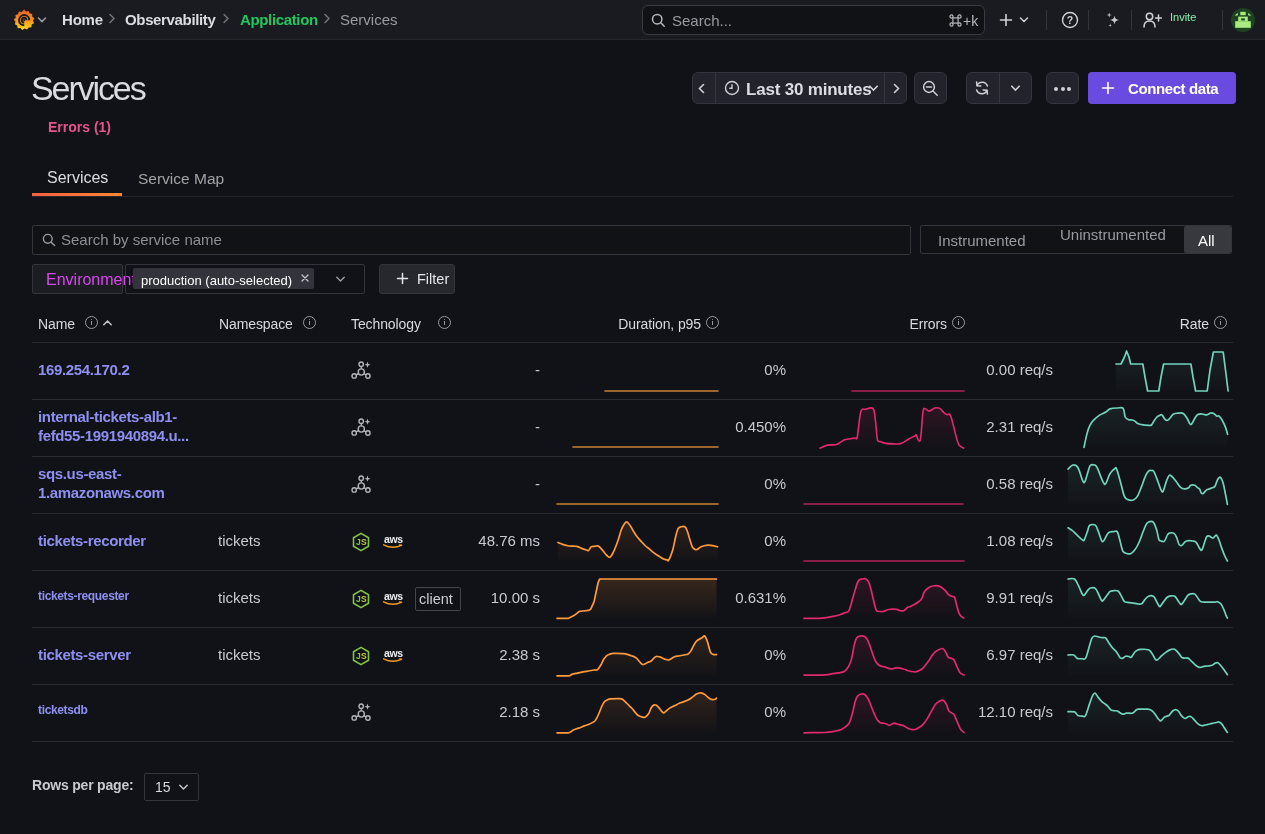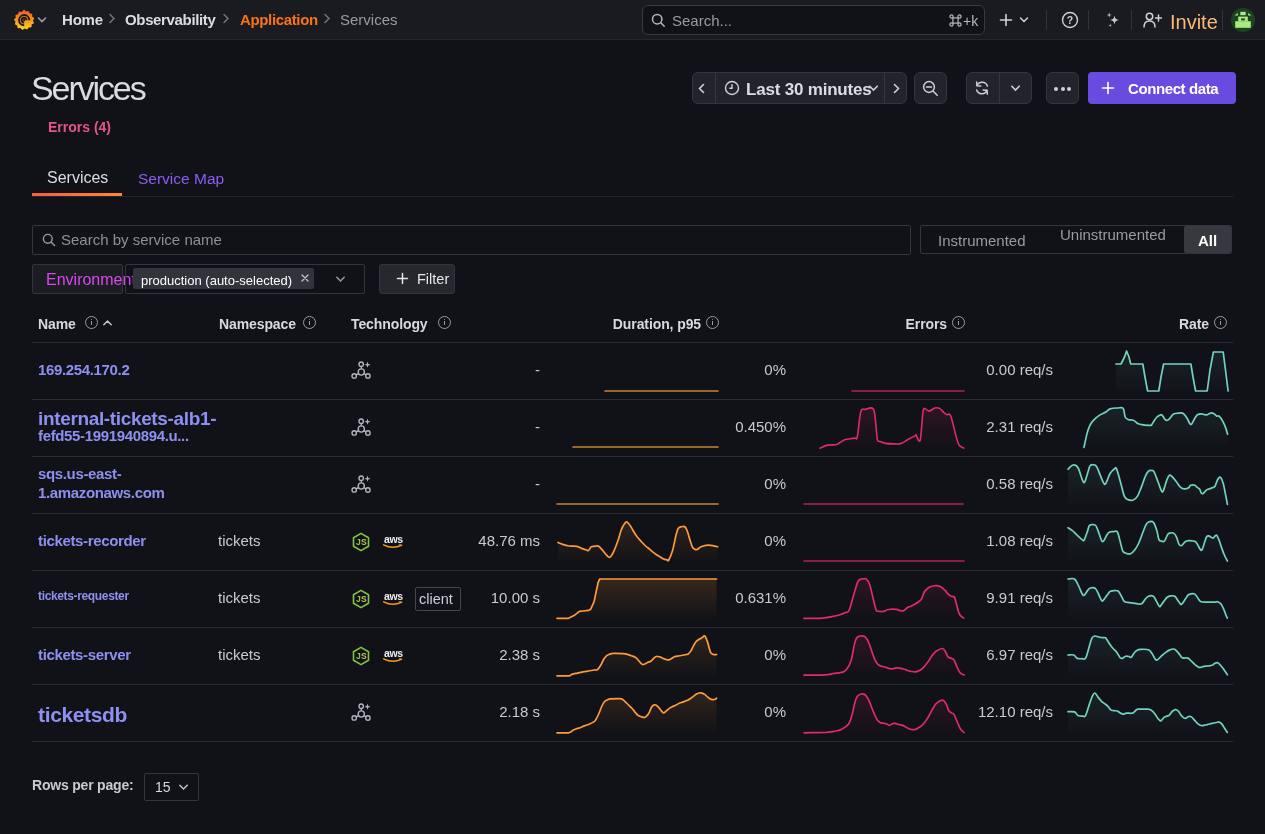--- a/index.html
+++ b/index.html
@@ -2,21 +2,21 @@
 <html><head><meta charset="utf-8">
 <style>
 *{margin:0;padding:0;box-sizing:border-box}
 html,body{width:1265px;height:834px;background:#111217;overflow:hidden}
 body{font-family:"Liberation Sans",sans-serif;position:relative;color:#d5d6dd}
 .abs{position:absolute}
 .t{position:absolute;line-height:1;white-space:nowrap;will-change:transform}
 .val{color:#c9cad0;font-size:15px}
 .right{text-align:right}
 .link{color:#8d90f0;font-weight:700;letter-spacing:-0.35px}
-.hdr{font-weight:700;font-size:14px;color:#d8d9de;letter-spacing:-0.1px}
+.hdr{font-weight:400;font-size:14px;color:#d8d9de;letter-spacing:-0.1px}
 .info{display:inline-block;width:13px;height:13px;border:1.3px solid #9a9aa2;border-radius:50%;position:absolute}
 .info:before{content:"";position:absolute;left:4.6px;top:2px;width:1.4px;height:1.4px;background:#9a9aa2;border-radius:50%}
 .info:after{content:"";position:absolute;left:4.6px;top:4.4px;width:1.4px;height:4px;background:#9a9aa2}
 .hline{position:absolute;height:1px;background:#2a2b32}
 .vline{position:absolute;width:1px;background:#33343a}
 .btn{position:absolute;background:#22232b;border:1px solid #34353e;border-radius:6px}
 </style></head><body>
 
 <div class="abs" style="left:0;top:0;width:1265px;height:40px;background:#1a1b20;border-bottom:1px solid #26262c"></div>
 
@@ -37,21 +37,21 @@
     <path d="M1.5 2 L5 5.5 L8.5 2" fill="none" stroke="#9a9aa2" stroke-width="1.6" stroke-linecap="round"></path>
   </svg>
 <div class="t" style="left:62px;top:12px;font-size:15px;font-weight:700;color:#dcdce2;letter-spacing:-0.2px">Home</div>
 <svg class="abs" style="left:108px;top:13px" width="8" height="11" viewBox="0 0 8 11">
     <path d="M2 1.5 L6 5.5 L2 9.5" fill="none" stroke="#73747c" stroke-width="1.5" stroke-linecap="round"></path>
   </svg>
 <div class="t" style="left:125px;top:12px;font-size:15px;font-weight:700;color:#dcdce2;letter-spacing:-0.35px">Observability</div>
 <svg class="abs" style="left:222px;top:13px" width="8" height="11" viewBox="0 0 8 11">
     <path d="M2 1.5 L6 5.5 L2 9.5" fill="none" stroke="#73747c" stroke-width="1.5" stroke-linecap="round"></path>
   </svg>
-<div class="t" style="left:239.5px;top:12px;font-size:15px;font-weight:700;color:#f97316;letter-spacing:-0.35px">Application</div>
+<div class="t" style="left:239.5px;top:12px;font-size:15px;font-weight:700;color:#22c55e;letter-spacing:-0.35px">Application</div>
 <svg class="abs" style="left:323px;top:13px" width="8" height="11" viewBox="0 0 8 11">
     <path d="M2 1.5 L6 5.5 L2 9.5" fill="none" stroke="#73747c" stroke-width="1.5" stroke-linecap="round"></path>
   </svg>
 <div class="t" style="left:340px;top:12px;font-size:15px;font-weight:400;color:#9a9aa2">Services</div>
 
 <div class="abs" style="left:642px;top:5px;width:343px;height:30px;background:#111216;border:1px solid #3a3b42;border-radius:6px"></div>
 <svg class="abs" style="left:651px;top:13px" width="15" height="15" viewBox="0 0 15 15">
     <circle cx="6.2" cy="6.2" r="4.7" fill="none" stroke="#b7b8bf" stroke-width="1.5"></circle>
     <path d="M9.8 9.8 L13.2 13.2" stroke="#b7b8bf" stroke-width="1.5" stroke-linecap="round"></path>
   </svg>
@@ -81,37 +81,37 @@
     <path d="M11.5 5.5 C12 8.5 13 9.5 16 10 C13 10.5 12 11.5 11.5 14.5 C11 11.5 10 10.5 7 10 C10 9.5 11 8.5 11.5 5.5 Z"></path>
     <path d="M6.2 2.5 L6.8 4.4 L8.7 5 L6.8 5.6 L6.2 7.5 L5.6 5.6 L3.7 5 L5.6 4.4 Z"></path>
     <path d="M7.2 13.5 L7.6 14.9 L9 15.3 L7.6 15.7 L7.2 17.1 L6.8 15.7 L5.4 15.3 L6.8 14.9 Z"></path>
   </svg>
 <div class="vline" style="left:1131px;top:10px;height:20px;background:#33343a"></div>
 <svg class="abs" style="left:1142px;top:11px" width="20" height="18" viewBox="0 0 20 18" fill="none" stroke="#d0d1d7" stroke-width="1.5">
     <circle cx="7.5" cy="5.5" r="3.2"></circle>
     <path d="M2 16 C2 11.8 4.4 10 7.5 10 C10.6 10 13 11.8 13 16" stroke-linecap="round"></path>
     <path d="M16.5 4 V10 M13.5 7 H19.5" stroke-linecap="round"></path>
   </svg>
-<div class="t" style="left:1170px;top:12px;font-size:20px;color:#fdba74">Invite</div>
+<div class="t" style="left:1170px;top:12px;font-size:11px;color:#86efac">Invite</div>
 <div class="vline" style="left:1222px;top:10px;height:20px;background:#33343a"></div>
 
 <svg class="abs" style="left:1231px;top:8px" width="24" height="24" viewBox="0 0 24 24">
  <circle cx="12" cy="12" r="12" fill="#1c4220"></circle>
  <g fill="#a9ea81">
   <rect x="9.3" y="3.8" width="5.4" height="3.4"></rect>
   <path d="M3.6 7.6 L6.8 5 L6.8 7.6 Z"></path>
       <path d="M20.4 7.6 L17.2 5 L17.2 7.6 Z"></path>
   <rect x="7.2" y="8.6" width="9.6" height="4.6"></rect>
   <rect x="4.2" y="13.2" width="15.6" height="6.6"></rect>
  </g>
  <rect x="10.1" y="10.4" width="3.8" height="2" fill="#1c4220"></rect>
 </svg>
 
 <div class="t" style="left:31px;top:71px;font-size:34px;font-weight:500;color:#dadbe0;letter-spacing:-2.1px">Services</div>
-<div class="t" style="left:48px;top:119.5px;font-size:14px;font-weight:700;color:#e4548c">Errors (4)</div>
+<div class="t" style="left:48px;top:119.5px;font-size:14px;font-weight:700;color:#e4548c">Errors (1)</div>
 
 <div class="btn" style="left:692px;top:72px;width:215px;height:32px"></div>
 <div class="vline" style="left:715px;top:73px;height:30px;background:#35363e"></div>
 <div class="vline" style="left:884px;top:73px;height:30px;background:#35363e"></div>
 <svg class="abs" style="left:697px;top:83px" width="9" height="11" viewBox="0 0 9 11">
     <path d="M6.5 1.5 L2.5 5.5 L6.5 9.5" fill="none" stroke="#d0d1d7" stroke-width="1.6" stroke-linecap="round"></path>
   </svg>
 <svg class="abs" style="left:724px;top:80px" width="16" height="16" viewBox="0 0 16 16">
     <circle cx="8" cy="8" r="6.5" fill="none" stroke="#d0d1d7" stroke-width="1.4"></circle>
     <path d="M8 4.8 V8.2 L5.8 8.2" fill="none" stroke="#d0d1d7" stroke-width="1.4" stroke-linecap="round"></path>
@@ -144,35 +144,35 @@
 <div class="abs" style="left:1054px;top:86.5px;width:4px;height:4px;border-radius:50%;background:#d0d1d7"></div>
 <div class="abs" style="left:1060.5px;top:86.5px;width:4px;height:4px;border-radius:50%;background:#d0d1d7"></div>
 <div class="abs" style="left:1067px;top:86.5px;width:4px;height:4px;border-radius:50%;background:#d0d1d7"></div>
 <div class="abs" style="left:1088px;top:72px;width:148px;height:32px;background:#6a4be0;border-radius:4px"></div>
 <svg class="abs" style="left:1101px;top:81px" width="14" height="14" viewBox="0 0 14 14">
     <path d="M7 1.5 V12.5 M1.5 7 H12.5" stroke="#fff" stroke-width="1.6" stroke-linecap="round"></path>
   </svg>
 <div class="t" style="left:1128px;top:81px;font-size:15px;font-weight:700;color:#ffffff;letter-spacing:-0.4px">Connect data</div>
 
 <div class="t" style="left:47px;top:170px;font-size:16px;font-weight:500;color:#dcdce2">Services</div>
-<div class="t" style="left:138px;top:170.5px;font-size:15.5px;font-weight:500;color:#8b5cf6">Service Map</div>
+<div class="t" style="left:138px;top:170.5px;font-size:15.5px;font-weight:500;color:#a3a3a3">Service Map</div>
 <div class="abs" style="left:31.5px;top:193px;width:90px;height:3px;background:linear-gradient(90deg,#f55f3e,#ff8833)"></div>
 <div class="hline" style="left:32px;top:196px;width:1201px;background:#25262c"></div>
 
 <div class="abs" style="left:32px;top:224.5px;width:879px;height:30px;background:#111216;border:1px solid #34353c;border-radius:2px"></div>
 <svg class="abs" style="left:42px;top:233px" width="14" height="14" viewBox="0 0 14 14">
     <circle cx="5.8" cy="5.8" r="4.4" fill="none" stroke="#9a9aa2" stroke-width="1.4"></circle>
     <path d="M9.2 9.2 L12.6 12.6" stroke="#9a9aa2" stroke-width="1.4" stroke-linecap="round"></path>
   </svg>
 <div class="t" style="left:61px;top:231.5px;font-size:15px;color:#8e8f96">Search by service name</div>
 <div class="abs" style="left:920px;top:225px;width:312px;height:29px;background:#111216;border:1px solid #34353c;border-radius:2px"></div>
 <div class="t" style="left:938px;top:232.5px;font-size:15px;color:#9a9aa2">Instrumented</div>
 <div class="t" style="left:1060px;top:227px;font-size:15px;color:#9a9aa2">Uninstrumented</div>
 <div class="abs" style="left:1184px;top:226px;width:47px;height:27px;background:#38393f;border-radius:2px"></div>
-<div class="t" style="left:1198px;top:232.5px;font-size:15px;font-weight:700;color:#ffffff">All</div>
+<div class="t" style="left:1198px;top:232.5px;font-size:15px;font-weight:400;color:#ffffff">All</div>
 
 <div class="abs" style="left:32px;top:263.5px;width:91px;height:30px;background:#1c1d22;border:1px solid #34353c;border-radius:2px"></div>
 <div class="t" style="left:46px;top:271.5px;font-size:16px;color:#d946ef">Environment</div>
 <div class="abs" style="left:125px;top:263.5px;width:240px;height:30px;border:1px solid #34353c;border-radius:2px"></div>
 <div class="abs" style="left:133px;top:268px;width:181px;height:21px;background:#32333b;border-radius:2px"></div>
 <div class="t" style="left:141px;top:274px;font-size:13px;color:#ffffff">production (auto-selected)</div>
 <svg class="abs" style="left:300px;top:273px" width="10" height="10" viewBox="0 0 10 10">
     <path d="M2 2 L8 8 M8 2 L2 8" stroke="#c3c4ca" stroke-width="1.3" stroke-linecap="round"></path>
   </svg>
 <svg class="abs" style="left:335px;top:275px" width="11" height="9" viewBox="0 0 11 9">
@@ -206,21 +206,21 @@
     <circle cx="11.2" cy="4.2" r="2.2"></circle>
     <circle cx="4.2" cy="15.9" r="2.2"></circle>
     <circle cx="17.9" cy="16" r="2.2"></circle>
 <path d="M11.25 6.6 L11.3 8.7 M8.6 13.7 L6.0 15.0 M14.0 13.7 L16.1 15.0"></path>
 <path d="M17.5 1.6 L18.3 3.9 L20.6 4.7 L18.3 5.5 L17.5 7.8 L16.7 5.5 L14.4 4.7 L16.7 3.9 Z" fill="#b3b4bb" stroke="none"></path>
   </svg>
 <div class="t val right" style="left:420px;top:362.3px;width:120px">-</div>
 <div class="t val right" style="left:690px;top:362.3px;width:96px">0%</div>
 <div class="t val right" style="left:940px;top:362.3px;width:113px">0.00 req/s</div>
 <div class="hline" style="left:32px;top:398.5px;width:1201px"></div>
-<div class="t link" style="left:38px;top:409.2px;font-size:19px">internal-tickets-alb1-</div>
+<div class="t link" style="left:38px;top:409.2px;font-size:15px">internal-tickets-alb1-</div>
 <div class="t link" style="left:38px;top:428.1px;font-size:15px">fefd55-1991940894.u...</div>
 <svg class="abs" style="left:350px;top:416.5px" width="22" height="22" viewBox="0 0 22 22" fill="none" stroke="#b3b4bb" stroke-width="1.4">
 <circle cx="11.3" cy="12" r="3.1"></circle>
     <circle cx="11.2" cy="4.2" r="2.2"></circle>
     <circle cx="4.2" cy="15.9" r="2.2"></circle>
     <circle cx="17.9" cy="16" r="2.2"></circle>
 <path d="M11.25 6.6 L11.3 8.7 M8.6 13.7 L6.0 15.0 M14.0 13.7 L16.1 15.0"></path>
 <path d="M17.5 1.6 L18.3 3.9 L20.6 4.7 L18.3 5.5 L17.5 7.8 L16.7 5.5 L14.4 4.7 L16.7 3.9 Z" fill="#b3b4bb" stroke="none"></path>
   </svg>
 <div class="t val right" style="left:420px;top:419.3px;width:120px">-</div>
@@ -281,21 +281,21 @@
 <div class="t" style="left:355.6px;top:651.7px;font-size:8.5px;font-weight:700;color:#8ec64d;letter-spacing:0.2px;will-change:transform">J<span style="color:#bcc74e">S</span></div>
 <div class="t" style="left:383.5px;top:648.3px;font-size:10.5px;font-weight:700;color:#ecedf1;letter-spacing:-0.4px;will-change:transform">aws</div>
 <svg class="abs" style="left:382px;top:647.5px" width="22" height="17" viewBox="0 0 22 17">
 <path d="M1.6 10.8 Q10.5 15.4 19.3 11.4" fill="none" stroke="#f49a24" stroke-width="1.5" stroke-linecap="round"></path>
 <path d="M19.6 11.3 L17.8 10.8" fill="none" stroke="#f49a24" stroke-width="1.4" stroke-linecap="round"></path>
   </svg>
 <div class="t val right" style="left:420px;top:647.3px;width:120px">2.38 s</div>
 <div class="t val right" style="left:690px;top:647.3px;width:96px">0%</div>
 <div class="t val right" style="left:940px;top:647.3px;width:113px">6.97 req/s</div>
 <div class="hline" style="left:32px;top:683.5px;width:1201px"></div>
-<div class="t link" style="left:38px;top:704.3px;font-size:21px">ticketsdb</div>
+<div class="t link" style="left:38px;top:704.3px;font-size:12px">ticketsdb</div>
 <svg class="abs" style="left:350px;top:701.5px" width="22" height="22" viewBox="0 0 22 22" fill="none" stroke="#b3b4bb" stroke-width="1.4">
 <circle cx="11.3" cy="12" r="3.1"></circle>
     <circle cx="11.2" cy="4.2" r="2.2"></circle>
     <circle cx="4.2" cy="15.9" r="2.2"></circle>
     <circle cx="17.9" cy="16" r="2.2"></circle>
 <path d="M11.25 6.6 L11.3 8.7 M8.6 13.7 L6.0 15.0 M14.0 13.7 L16.1 15.0"></path>
 <path d="M17.5 1.6 L18.3 3.9 L20.6 4.7 L18.3 5.5 L17.5 7.8 L16.7 5.5 L14.4 4.7 L16.7 3.9 Z" fill="#b3b4bb" stroke="none"></path>
   </svg>
 <div class="t val right" style="left:420px;top:704.3px;width:120px">2.18 s</div>
 <div class="t val right" style="left:690px;top:704.3px;width:96px">0%</div>

